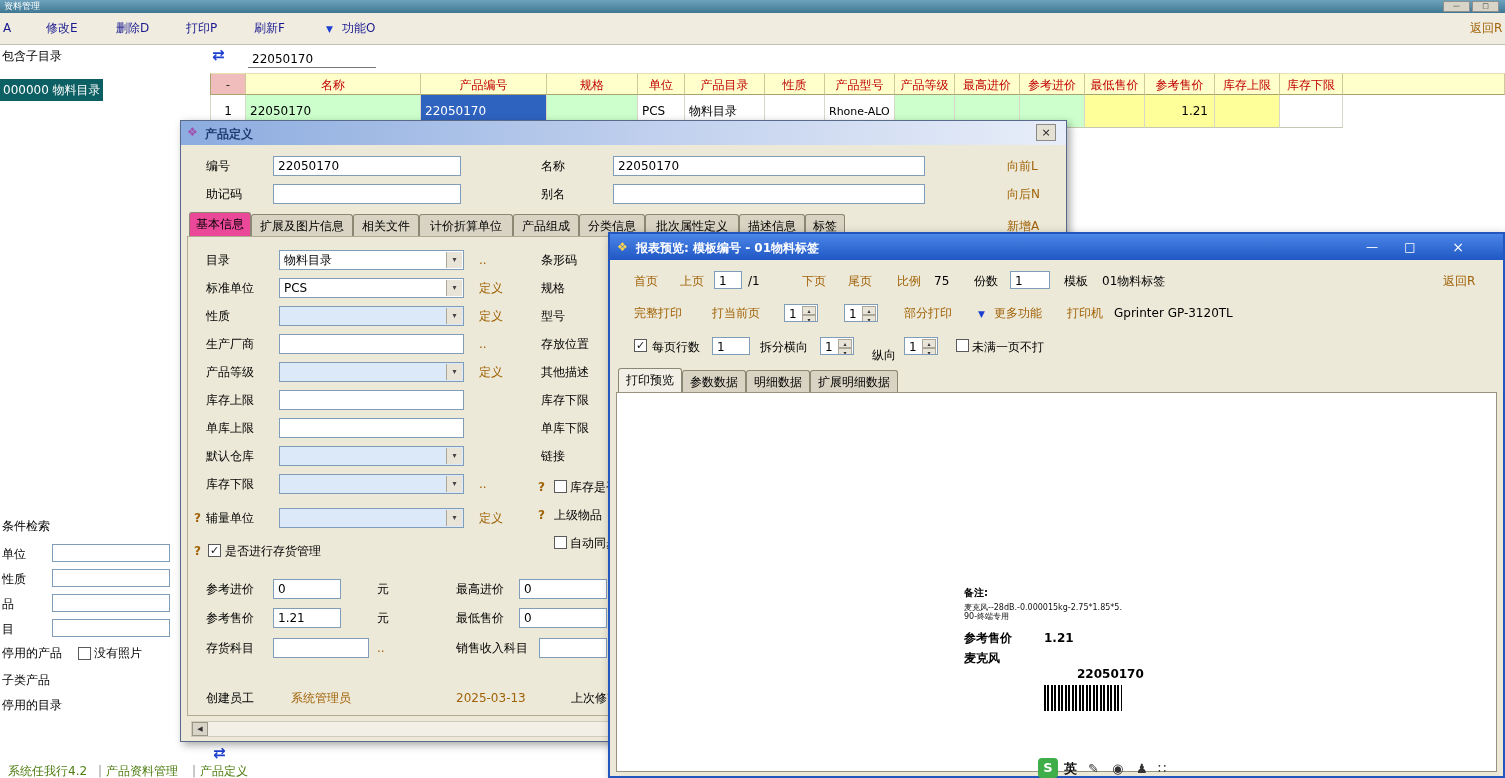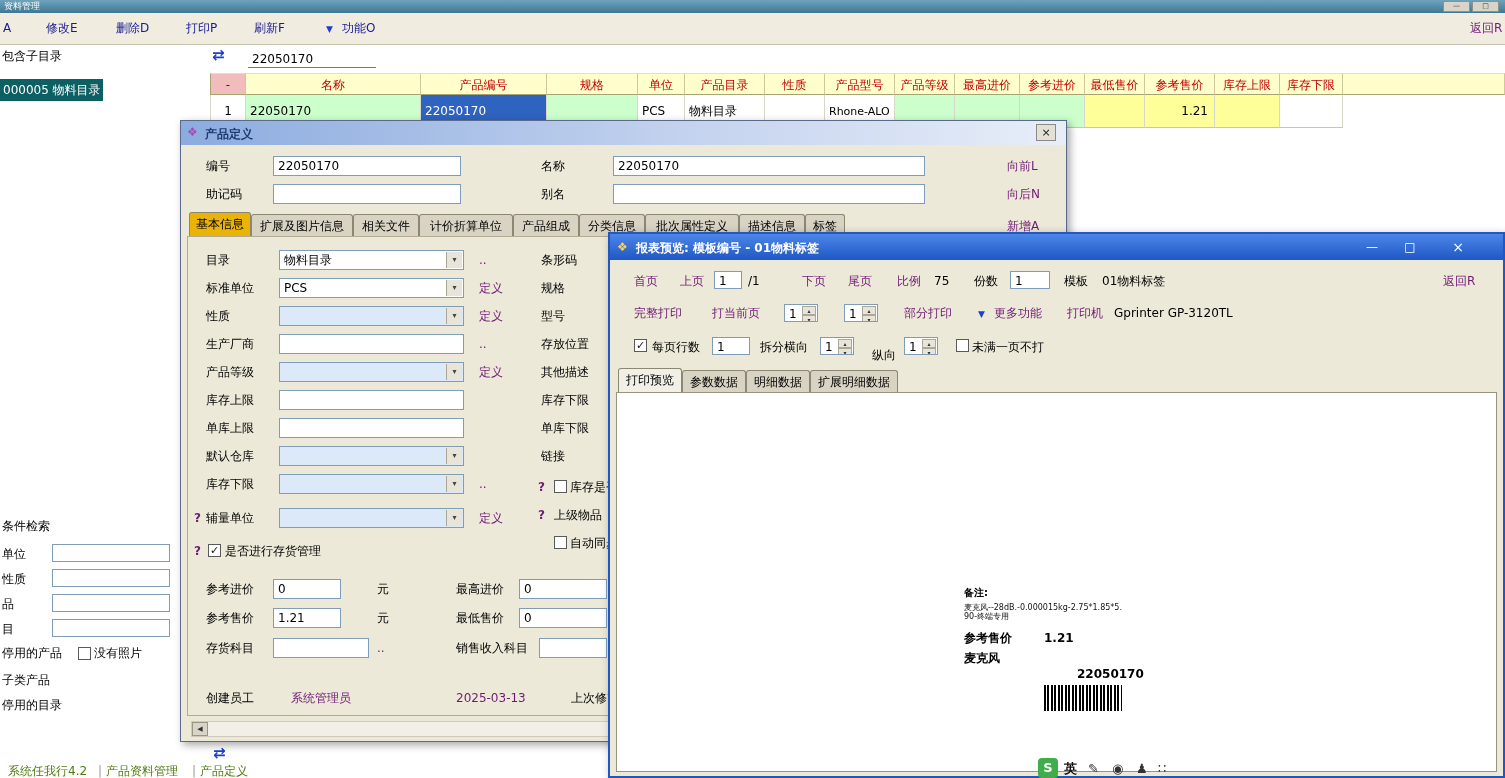--- a/index.html
+++ b/index.html
@@ -1,21 +1,21 @@
 <!DOCTYPE html>
 <html><head>
 <meta charset="utf-8">
 <style>
   *{margin:0;padding:0;box-sizing:border-box}
   html,body{width:1505px;height:778px;overflow:hidden;background:#fff;
     font-family:"DejaVu Sans","Liberation Sans",sans-serif;font-size:12px;color:#000}
   #screen{position:relative;width:1505px;height:778px;overflow:hidden;background:#fff}
   .abs{position:absolute}
   .lbl{position:absolute;white-space:nowrap;font-size:12px;line-height:15px;color:#000}
-  .blue{color:#701a75}
+  .blue{color:#a16207}
   .navy{color:#1a1a90}
   .green{color:#000000}
   .red{color:#4d7c0f}
   .inp{position:absolute;background:#fff;border:1px solid #7f9db9;font-size:12px;
        line-height:16px;padding:1px 4px;white-space:nowrap;overflow:hidden;color:#000}
   .pale{background:#dce9f8}
   .dd-btn{position:absolute;right:1px;top:1px;bottom:1px;width:16px;background:#e8e4d8;
        border-left:1px solid #aca899;color:#444;font-size:8px;text-align:center;line-height:16px}
   .spins{position:absolute;right:1px;top:1px;bottom:1px;width:14px;display:flex;flex-direction:column}
   .spins span{flex:1;background:#e8e4d8;border:1px solid #aca899;font-size:6px;line-height:7px;text-align:center;color:#333}
@@ -23,21 +23,21 @@
        font-size:11px;line-height:11px;text-align:center;color:#111;font-weight:bold}
   .cell{position:absolute;top:73px;height:22px;line-height:22px;background:#ffffcc;color:#c00000;
        text-align:center;font-size:12px;border-right:1px solid #cfc99a;border-bottom:1px solid #a8a470;
        border-top:1px solid #e6e2b4;overflow:hidden;white-space:nowrap}
   .rcell{position:absolute;top:95px;height:33px;line-height:33px;font-size:12px;background:#fff;
        border-right:1px solid #d8d8c8;border-bottom:1px solid #c6c6b4;padding-left:4px;
        overflow:hidden;white-space:nowrap}
   .tab{position:absolute;height:22px;line-height:22px;text-align:center;font-size:12px;
        background:#d8d3c2;border:1px solid #8a8772;border-bottom:none;border-radius:3px 3px 0 0;
        overflow:hidden;white-space:nowrap}
-  .tab.active{background:#eab308;z-index:3}
+  .tab.active{background:#ec4899;z-index:3}
   .win-btn{position:absolute;text-align:center;cursor:pointer}
   #dialog,#preview{position:absolute}
 </style>
 </head>
 <body>
 
 <div id="screen">
 
   <div class="abs" style="left:0;top:0;width:1505px;height:13px;background:linear-gradient(180deg,#6fa3bd,#3f7792)">
     <span class="abs" style="left:4px;top:0;font-size:9px;line-height:13px;color:#fff">资料管理</span>
@@ -54,21 +54,21 @@
   <span class="lbl" style="left:326px;top:22px;font-size:9px;color:#1c3fd0">▼</span>
   <span class="lbl navy" style="left:342px;top:21px">功能O</span>
   <span class="lbl blue" style="left:1470px;top:21px">返回R</span>
 
   <span class="lbl" style="left:2px;top:49px">包含子目录</span>
   <span class="lbl" style="left:212px;top:48px;font-size:15px;font-weight:bold;color:#1c3fd0">⇄</span>
   <span class="lbl" style="left:252px;top:52px">22050170</span>
   <div class="abs" style="left:248px;top:67px;width:128px;height:1px;background:#777"></div>
 
   <div class="abs" style="left:0;top:79px;width:103px;height:22px;background:#0c5f63;color:#fff;line-height:22px;padding-left:3px;font-size:12px;white-space:nowrap;overflow:hidden">
-    <span>000005 物料目录</span>
+    <span>000000 物料目录</span>
   </div>
 
   <div class="cell" style="left:210px;width:36px;background:#f0bcbc;color:#333;border-left:1px solid #a8a470">-</div>
   <div class="cell" style="left:246px;width:175px">名称</div>
   <div class="cell" style="left:421px;width:126px">产品编号</div>
   <div class="cell" style="left:547px;width:91px">规格</div>
   <div class="cell" style="left:638px;width:47px">单位</div>
   <div class="cell" style="left:685px;width:80px">产品目录</div>
   <div class="cell" style="left:765px;width:60px">性质</div>
   <div class="cell" style="left:825px;width:70px">产品型号</div>

